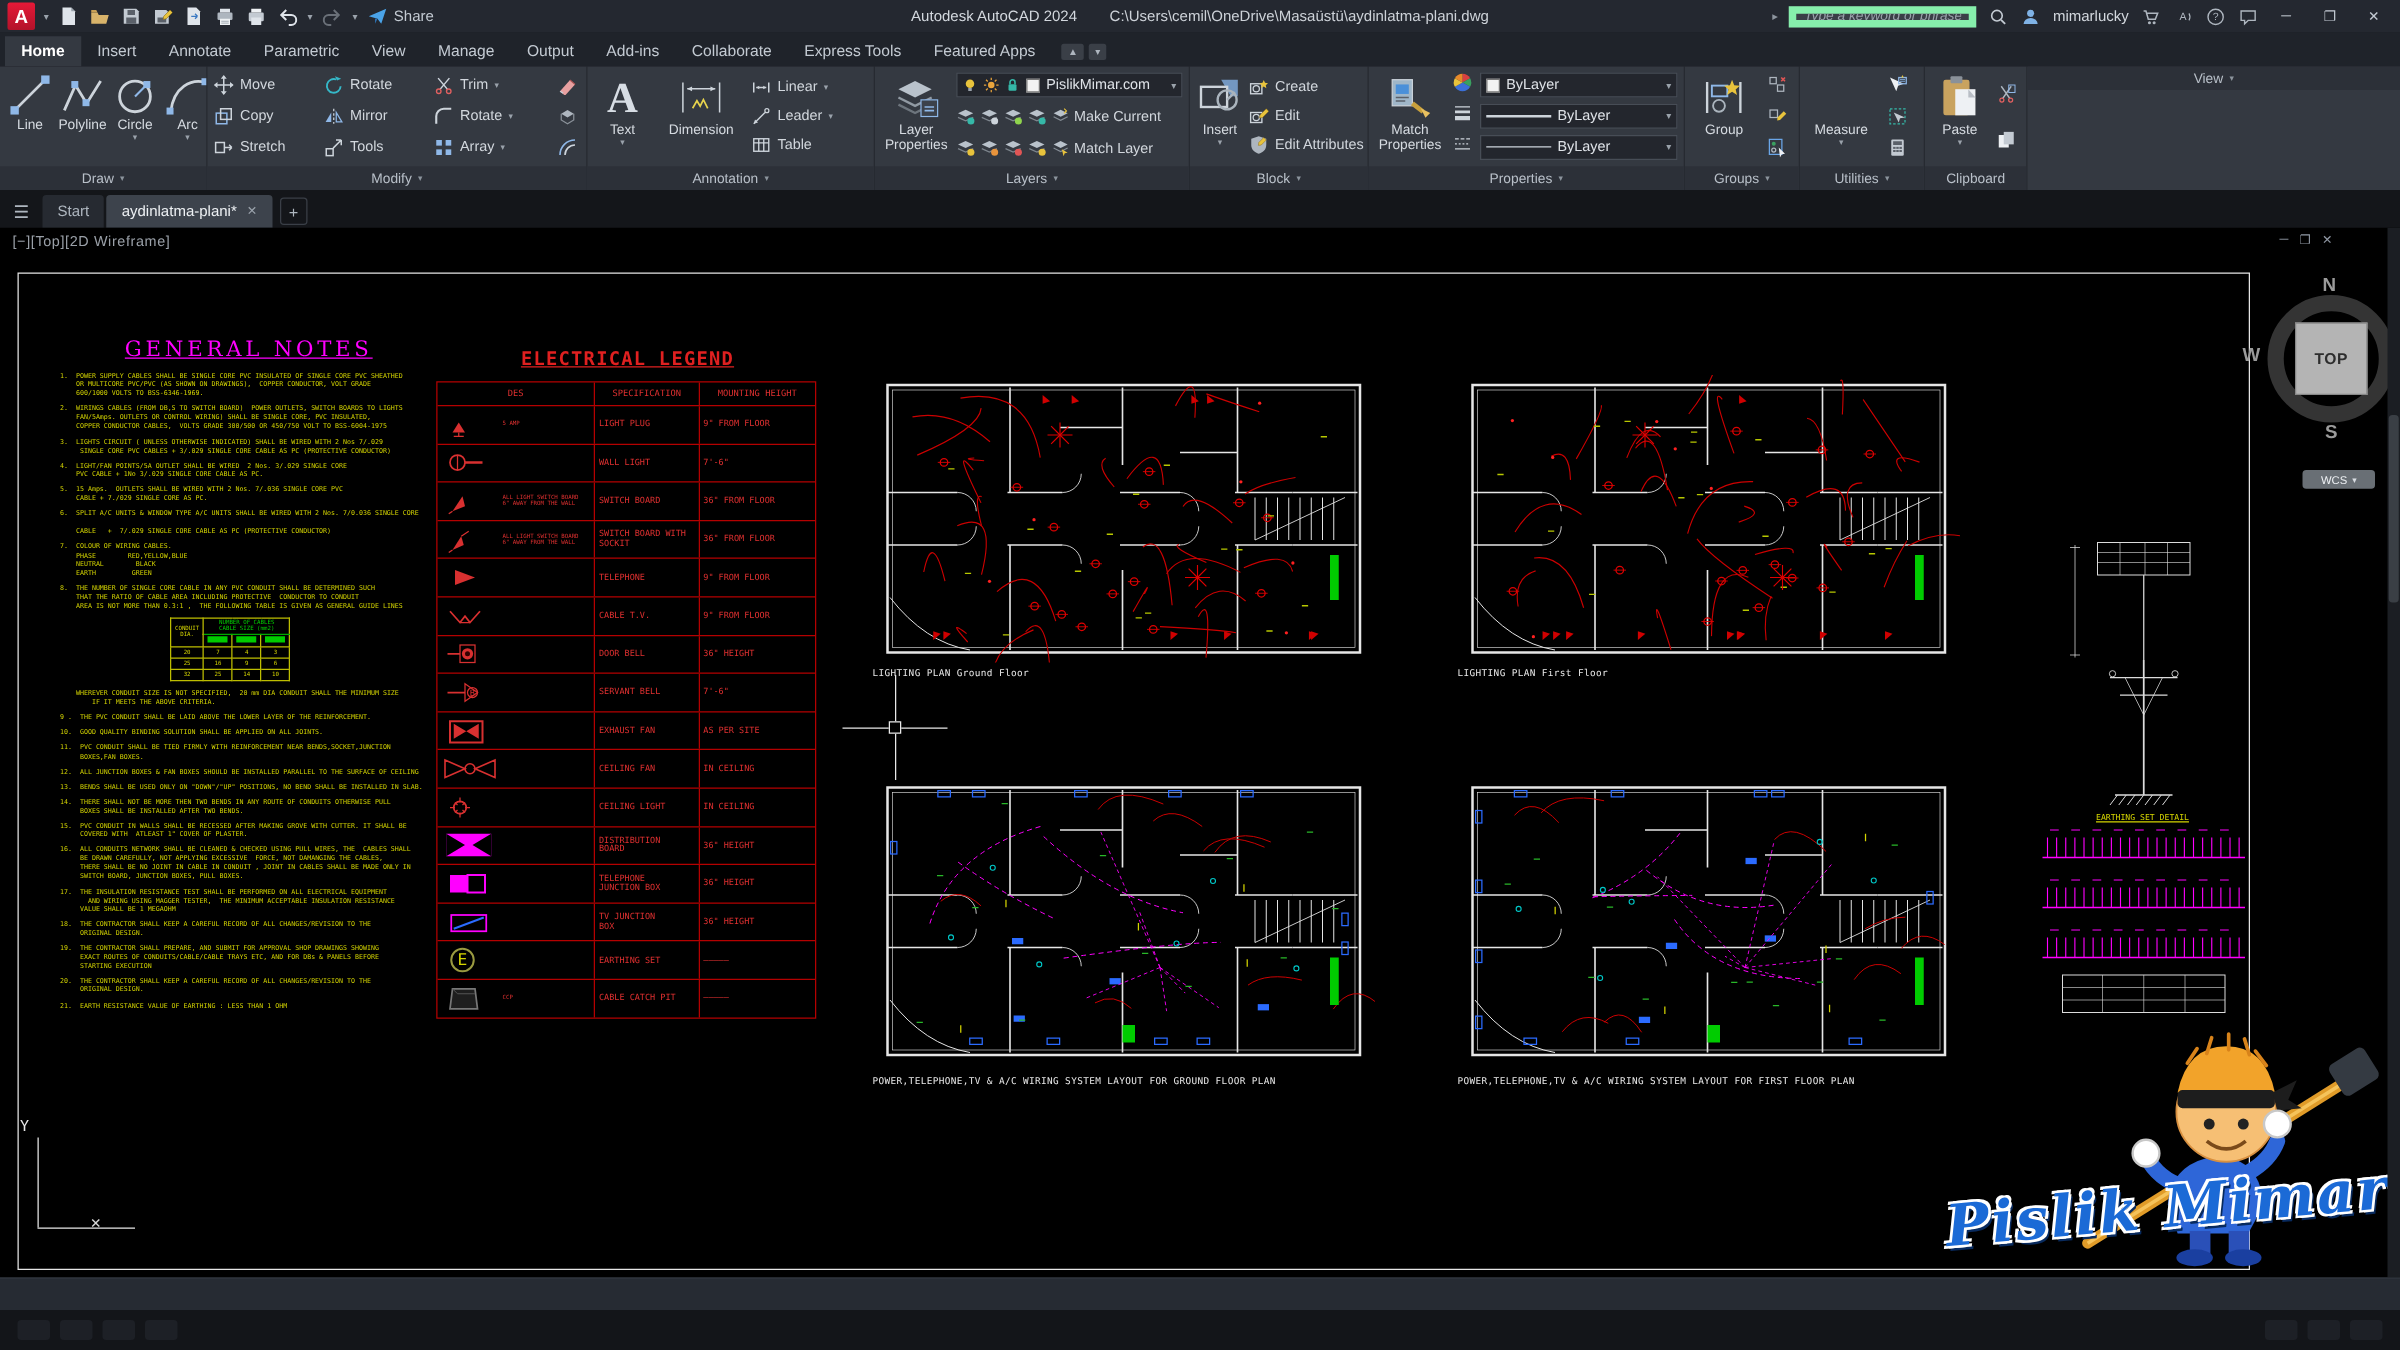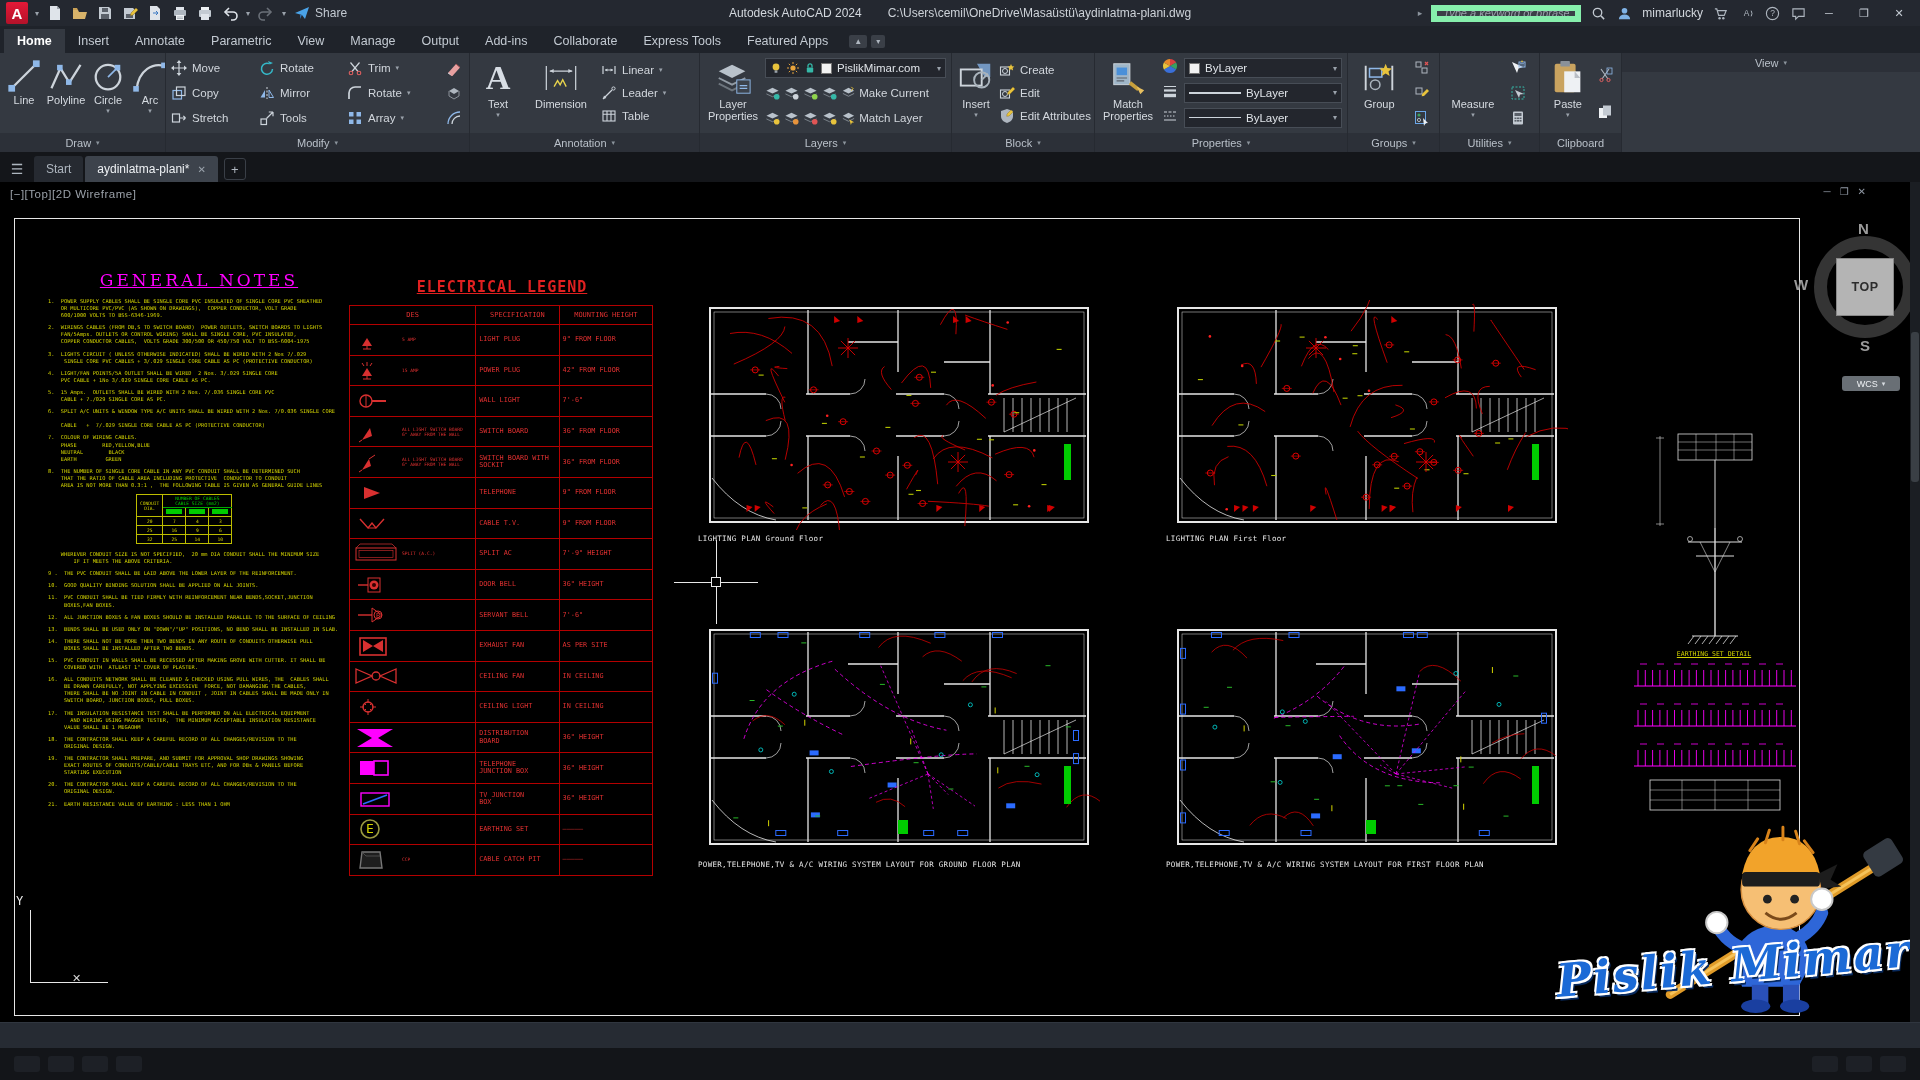--- a/index.html
+++ b/index.html
@@ -1019,33 +1019,20 @@
               </span>
               <span class="des">5 AMP</span>
             </div>
   <div class="lg-c c2 lg-d" style="white-space:pre-line">LIGHT PLUG</div>
   <div class="lg-c c3 lg-d">9" FROM FLOOR</div>
           </div>
           <div class="lg-row">
             <div class="lg-c c1 lg-d">
               <span class="symwrap">
                 <svg viewBox="0 0 44 24">
-                  <path d="M8 18h10l-5-8z" fill="#d83030"></path>
-                  <path d="M13 18v3M9 21h8M10 8l-2-3M13 8V4M16 8l2-3" stroke="#d83030"></path>
-                </svg>
-              </span>
-              <span class="des">15 AMP</span>
-            </div>
-  <div class="lg-c c2 lg-d" style="white-space:pre-line">POWER PLUG</div>
-  <div class="lg-c c3 lg-d">42" FROM FLOOR</div>
-          </div>
-          <div class="lg-row">
-            <div class="lg-c c1 lg-d">
-              <span class="symwrap">
-                <svg viewBox="0 0 44 24">
                   <circle cx="12" cy="12" r="6" fill="none" stroke="#d83030" stroke-width="1.4"></circle>
                   <path d="M12 6v12" stroke="#d83030"></path>
                   <path d="M18 12h14" stroke="#d83030" stroke-width="2"></path>
                 </svg>
               </span>
               <span class="des"></span>
             </div>
   <div class="lg-c c2 lg-d" style="white-space:pre-line">WALL LIGHT</div>
   <div class="lg-c c3 lg-d">7'-6"</div>
           </div>
@@ -1094,34 +1081,20 @@
               <span class="symwrap">
                 <svg viewBox="0 0 44 24">
                   <path d="M6 8l8 9 4-5 4 5 8-9" fill="none" stroke="#d83030" stroke-width="1.4"></path>
                   <path d="M14 17l8 0" stroke="#d83030"></path>
                 </svg>
               </span>
               <span class="des"></span>
             </div>
   <div class="lg-c c2 lg-d" style="white-space:pre-line">CABLE T.V.</div>
   <div class="lg-c c3 lg-d">9" FROM FLOOR</div>
-          </div>
-          <div class="lg-row">
-            <div class="lg-c c1 lg-d">
-              <span class="symwrap">
-                <svg viewBox="0 0 44 24">
-                  <rect x="2" y="6" width="40" height="12" fill="none" stroke="#d83030"></rect>
-                  <rect x="5" y="8.5" width="34" height="7" fill="none" stroke="#d83030" stroke-width=".6"></rect>
-                  <path d="M2 6L6 2h32l4 4" fill="none" stroke="#d83030" stroke-width=".7"></path>
-                </svg>
-              </span>
-              <span class="des">SPLIT (A.C.)</span>
-            </div>
-  <div class="lg-c c2 lg-d" style="white-space:pre-line">SPLIT AC</div>
-  <div class="lg-c c3 lg-d">7'-9" HEIGHT</div>
           </div>
           <div class="lg-row">
             <div class="lg-c c1 lg-d">
               <span class="symwrap">
                 <svg viewBox="0 0 44 24">
                   <path d="M4 12h10" stroke="#d83030" stroke-width="1.4"></path>
                   <rect x="14" y="5" width="12" height="14" fill="none" stroke="#d83030"></rect>
                   <circle cx="20" cy="12" r="4.5" fill="#d83030"></circle>
                   <circle cx="20" cy="12" r="2" fill="#300"></circle>
                 </svg>

